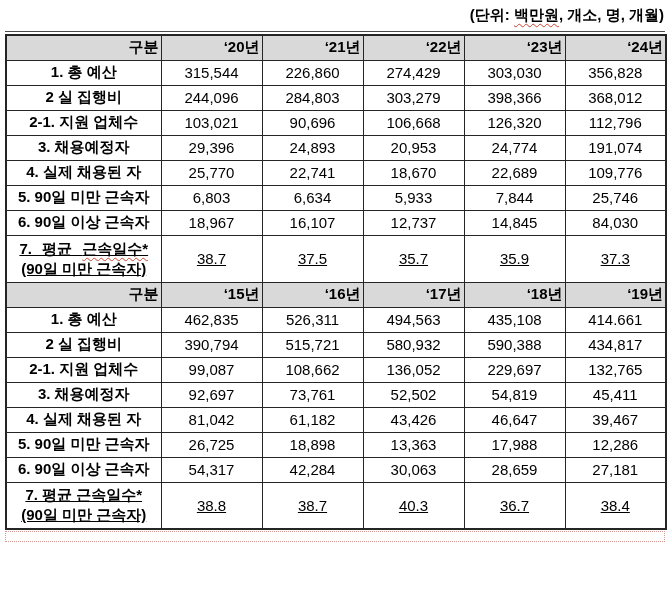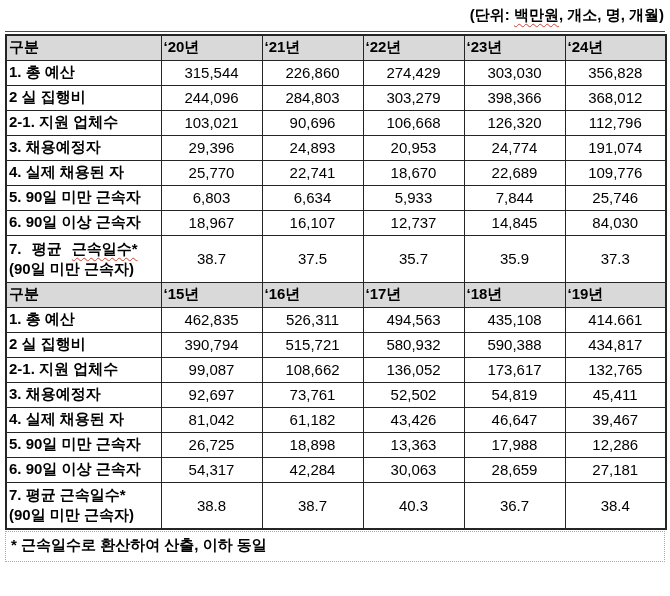--- a/index.html
+++ b/index.html
@@ -2,25 +2,25 @@
 <html><head>
 <meta charset="utf-8">
 <style>
   html,body { margin:0; padding:0; background:#fff; }
   body { font-family:"Liberation Sans","DejaVu Sans",sans-serif; color:#000; }
   .page { width:670px; height:596px; box-sizing:border-box; padding:2px 5px 0; position:relative; background:#fff; }
   .unit-note { text-align:right; font-size:15px; font-weight:600; padding:4px 1px 6px; letter-spacing:0; }
   .top-rule { border-top:1px solid #4a4a4a; margin-bottom:2px; }
   table.data { border-collapse:collapse; width:660px; table-layout:fixed; border:2px solid #252525; }
   table.data td { border:1.5px solid #252525; font-size:15px; vertical-align:middle; padding:0 2px; overflow:hidden; white-space:nowrap; }
-  tr.head td { background:#d9d9d9; font-weight:bold; text-align:left; }
-  td.lbl { text-align:left; padding-left:5px; font-weight:600; }
+  tr.head td { background:#d9d9d9; font-weight:bold; text-align:right; }
+  td.lbl { text-align:center; padding-left:5px; font-weight:600; }
   td.num { text-align:center; }
   tr.r25 { height:25px; }
-  tr.r48 { height:47px; }
+  tr.r48 { height:47px;text-decoration:underline; }
   tr.r48 td.lbl { line-height:20px; white-space:normal; }
   .spell { text-decoration-line:underline; text-decoration-style:wavy; text-decoration-color:#cc4433; text-decoration-thickness:1px; text-underline-offset:3px;margin-top:48px; }
   .wsp { word-spacing:6px; }
   .footnote { width:660px; box-sizing:border-box; border:1.5px dotted #d49b94; margin-top:1px; padding:3px 5px 6px; }
   .fn-line1 { font-size:15px; font-weight:600; line-height:20px; }
   .fn-line2 { font-size:14px; font-weight:600; line-height:19px; padding-left:9px; }
   .fn-small { font-size:11px; }
 </style>
 </head>
 <body>
@@ -144,21 +144,21 @@
         <td class="num">515,721</td>
         <td class="num">580,932</td>
         <td class="num">590,388</td>
         <td class="num">434,817</td>
       </tr>
       <tr class="r25">
         <td class="lbl">2-1. 지원 업체수</td>
         <td class="num">99,087</td>
         <td class="num">108,662</td>
         <td class="num">136,052</td>
-        <td class="num">173,617</td>
+        <td class="num">229,697</td>
         <td class="num">132,765</td>
       </tr>
       <tr class="r25">
         <td class="lbl">3. 채용예정자</td>
         <td class="num">92,697</td>
         <td class="num">73,761</td>
         <td class="num">52,502</td>
         <td class="num">54,819</td>
         <td class="num">45,411</td>
       </tr>
@@ -195,16 +195,15 @@
         <td class="num">38.7</td>
         <td class="num">40.3</td>
         <td class="num">36.7</td>
         <td class="num">38.4</td>
       </tr>
 
     </tbody>
   </table>
 
   <div class="footnote">
-    <div class="fn-line1">* 근속일수로 환산하여 산출, 이하 동일</div>
   </div>
 
 </div>
 
 </body></html>

